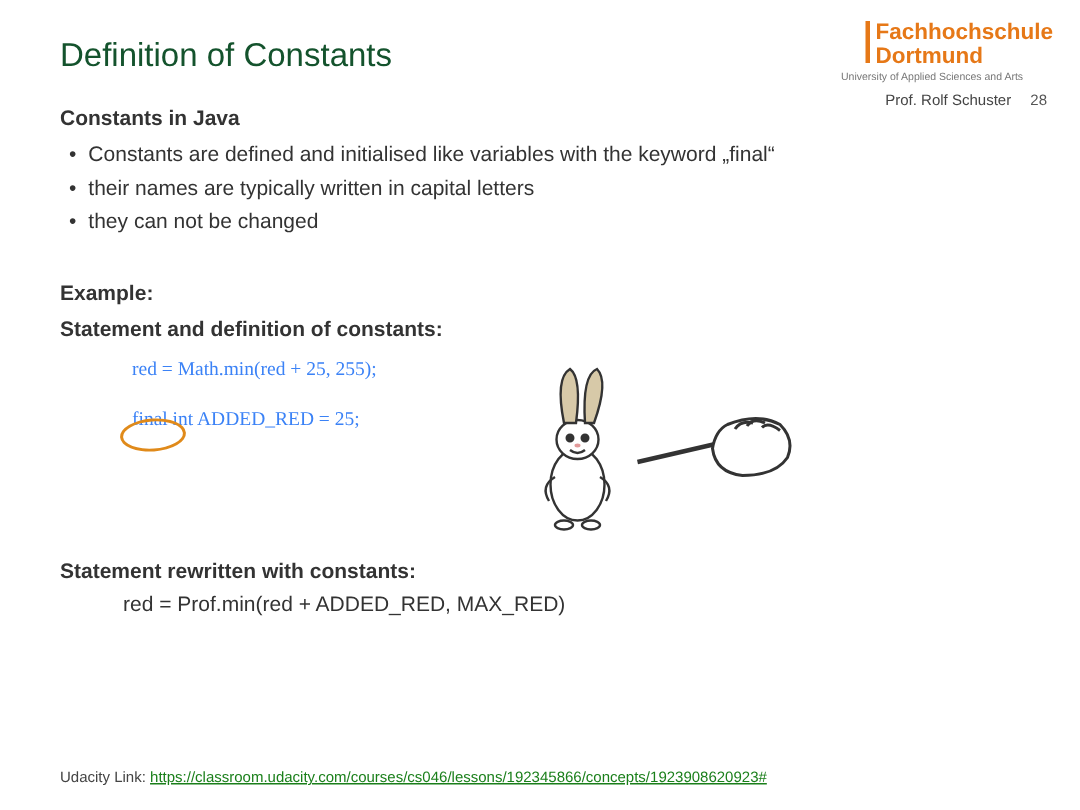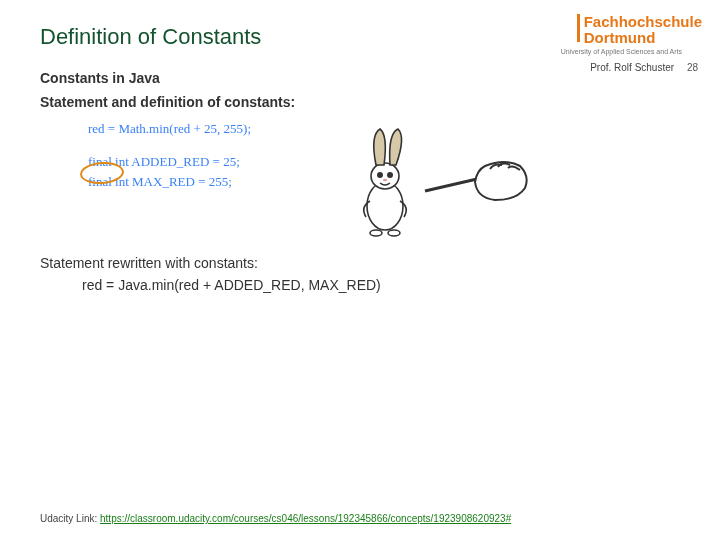--- a/index.html
+++ b/index.html
@@ -32,21 +32,21 @@
   }
   .code-block .row { white-space: pre; }
   .circle-final {
     position: absolute; left: 40px; top: 43px;
     width: 44px; height: 22px;
     border: 2px solid #e08a1a; border-radius: 50%;
     transform: rotate(-4deg);
     pointer-events: none;
   }
   .illus { position: absolute; left: 290px; top: 2px; width: 200px; height: 120px; }
-  .rewritten-label { font-weight: 400; margin-top: 2px; }
+  .rewritten-label { font-weight: 700; margin-top: 2px; }
   .rewritten-code { padding-left: 42px; margin-top: 2px; font-size: 14px; }
   .footer { position: absolute; bottom: 16px; left: 40px; font-size: 10px; color: #444; }
   .footer a { color: #1a7f1a; }
   .footer .lbl { color: #444; }
 </style>
 </head>
 <body>
 
 <div class="header">
   <div class="title">Definition of Constants</div>
@@ -60,29 +60,34 @@
     <div class="logo-sub">University of Applied Sciences and Arts</div>
   </div>
   <div class="byline">
     <span>Prof. Rolf Schuster</span>
     <span class="pg">28</span>
   </div>
 </div>
 
 <div class="content">
   <div class="subhead">Constants in Java</div>
+  <ul class="bullets">
+    <li>Constants are defined and initialised like variables with the keyword „final“</li>
+    <li>their names are typically written in capital letters</li>
+    <li>they can not be changed</li>
+  </ul>
 
+  <div class="example-label">Example:</div>
   <div class="stmt-label">Statement and definition of constants:</div>
 
   <div class="code-illus">
     <div class="code-block">
       <div class="row">red = Math.min(red + 25, 255);</div>
       <div class="row" style="height:14px;"></div>
       <div class="row"><span>final</span><span> int ADDED_RED = 25;</span></div>
-      <div class="row">final int MAX_RED = 255;</div>
     </div>
     <div class="circle-final"></div>
 
     <svg class="illus" viewBox="0 0 200 120">
 
       <g stroke="#333" stroke-width="2" fill="#fff">
         <line x1="95" y1="70" x2="160" y2="55" stroke-width="3"></line>
         <path d="M155 45 q20 -8 35 0 q10 10 5 22 q-8 12 -30 12 q-18 -2 -20 -18 q2 -12 10 -16 z"></path>
         <path d="M160 48 q4 -6 12 -4" fill="none"></path>
         <path d="M168 46 q4 -6 12 -2" fill="none"></path>
@@ -100,18 +105,18 @@
         <ellipse cx="55" cy="59" rx="2" ry="1.3" fill="#e29a9a" stroke="none"></ellipse>
         <path d="M40 80 q-10 6 -4 16" fill="none"></path>
         <path d="M70 80 q10 6 4 16" fill="none"></path>
         <ellipse cx="46" cy="112" rx="6" ry="3"></ellipse>
         <ellipse cx="64" cy="112" rx="6" ry="3"></ellipse>
       </g>
     </svg>
   </div>
 
   <div class="rewritten-label">Statement rewritten with constants:</div>
-  <div class="rewritten-code">red = Java.min(red + ADDED_RED, MAX_RED)</div>
+  <div class="rewritten-code">red = Prof.min(red + ADDED_RED, MAX_RED)</div>
 </div>
 
 <div class="footer">
   <span class="lbl">Udacity Link: </span><a href="#">https://classroom.udacity.com/courses/cs046/lessons/192345866/concepts/1923908620923#</a>
 </div>
 
 </body></html>

